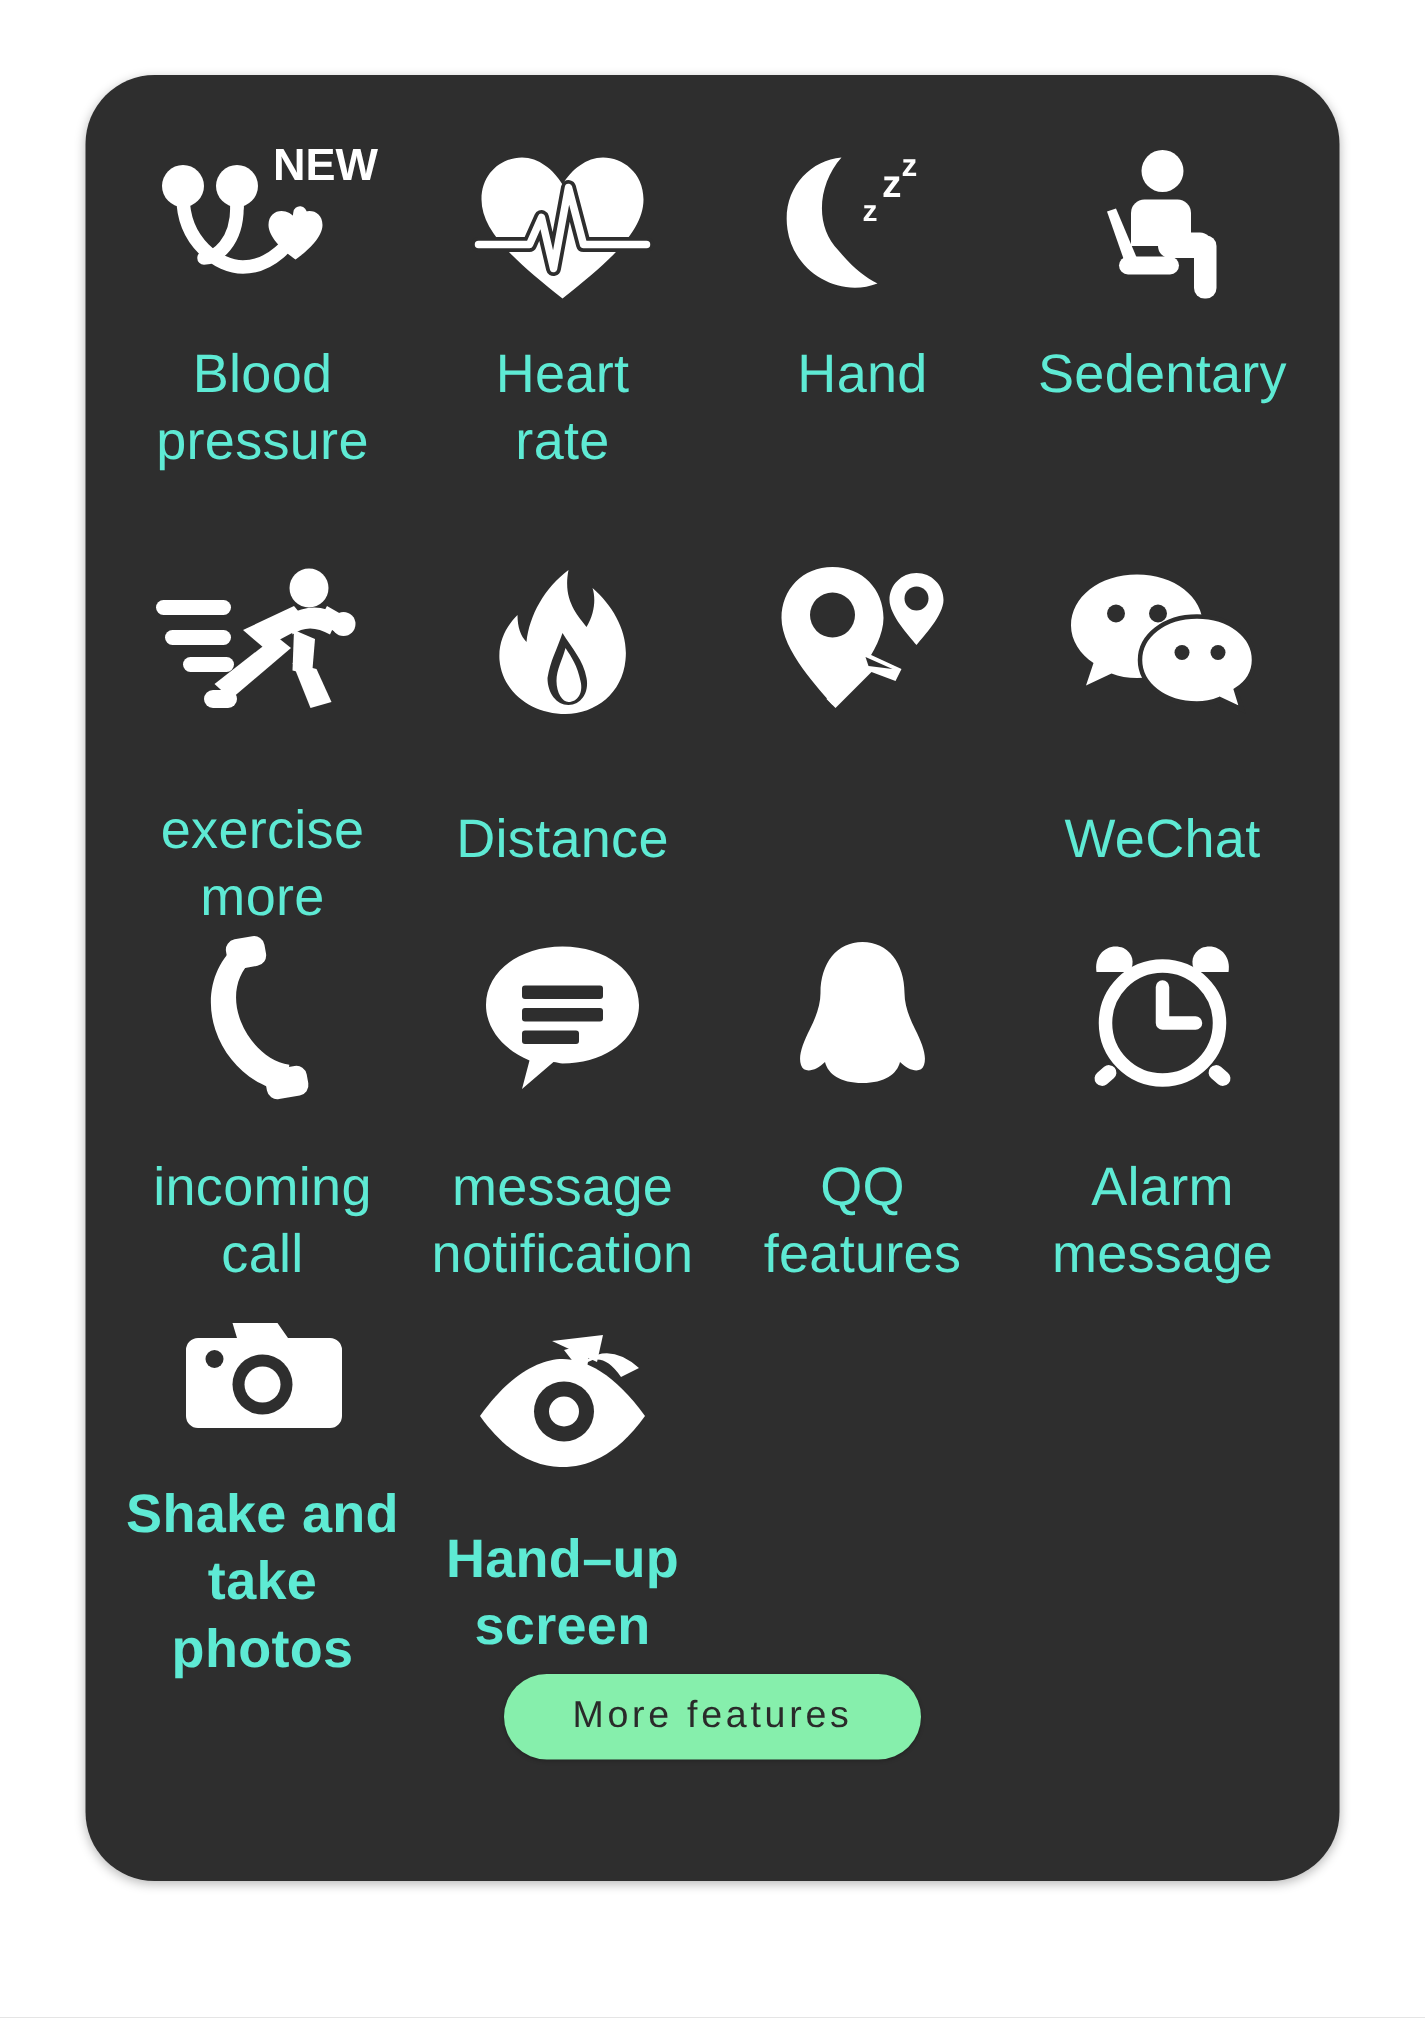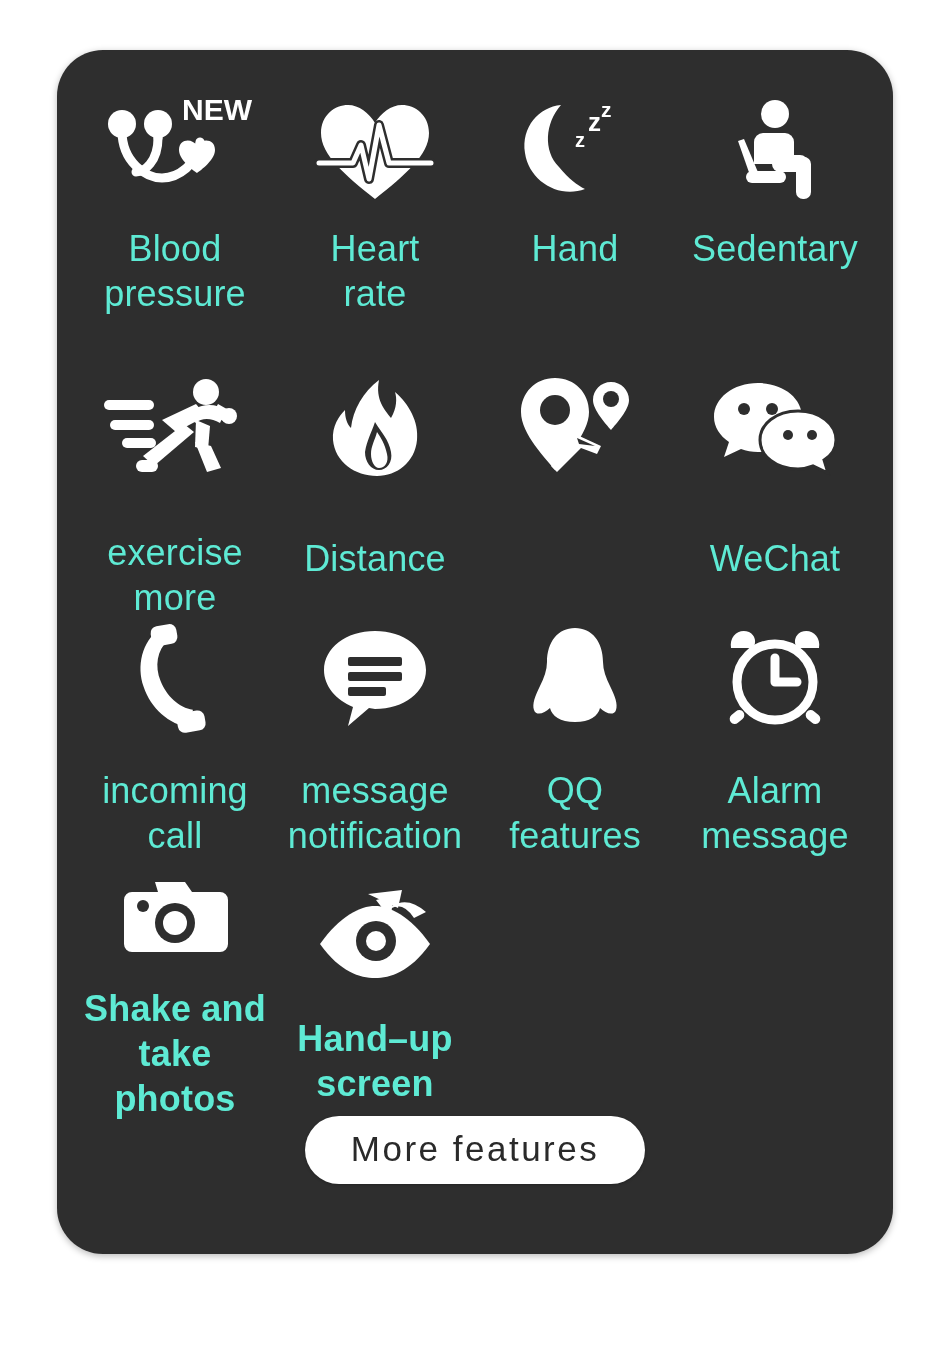--- a/index.html
+++ b/index.html
@@ -75,23 +75,23 @@
 
   .more-wrap {
     position: absolute;
     left: 0;
     top: 1066px;
     width: 836px;
     display: flex;
     justify-content: center;
   }
   .more-button {
-    background: #ffffff;
+    background: #86efac;
     color: #2a2a2a;
-    font-size: 35px;
+    font-size: 25px;
     letter-spacing: 2.5px;
     border-radius: 40px;
     padding: 13px 46px 15px 46px;
     border: none;
     font-family: "Liberation Sans", sans-serif;
     cursor: pointer;
     box-shadow: 0 1px 3px rgba(0,0,0,0.25);
   }
 </style>
 </head>

